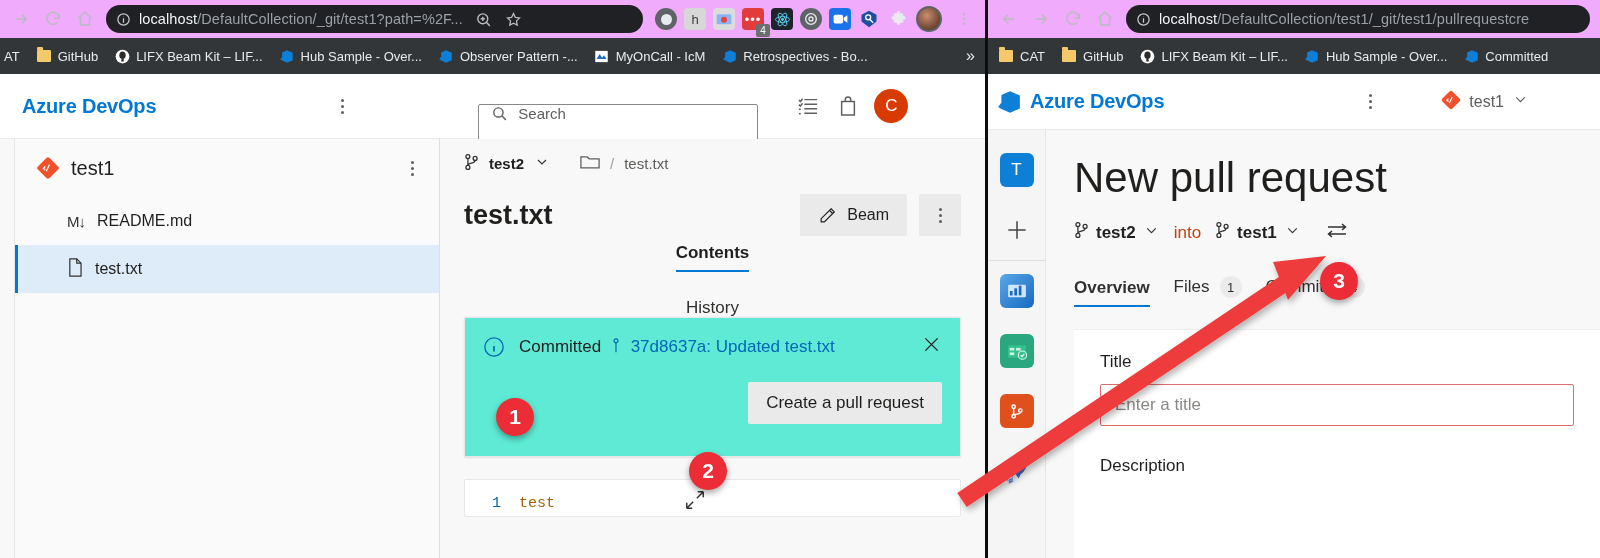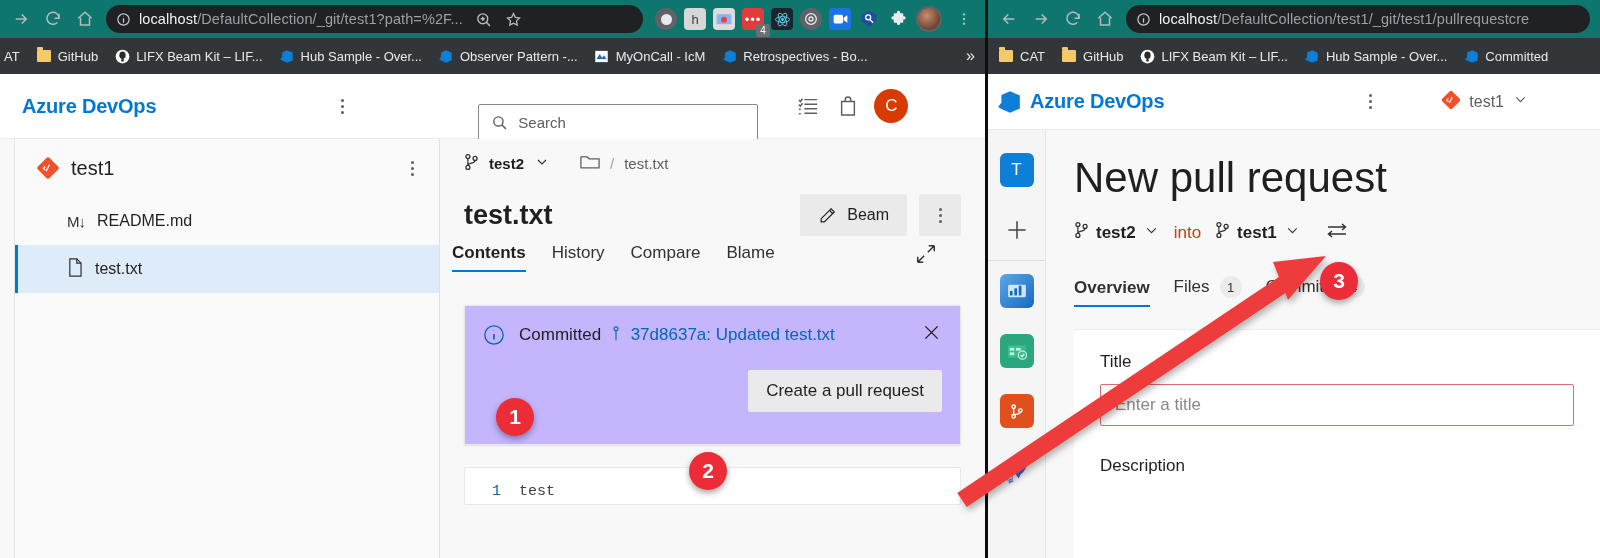--- a/index.html
+++ b/index.html
@@ -8,21 +8,21 @@
     font-family: "Liberation Sans", sans-serif;
     overflow: hidden; background: #fff;
   }
   #root { position: relative; width: 1600px; height: 558px; }
 
   
   .win { position: absolute; top: 0; height: 558px; overflow: hidden; background:#fff; }
   .win-left  { left: 0;    width: 985px; }
   .win-right { left: 985px; width: 615px; border-left: 3px solid #0d0d0d; }
 
-  .chrome { background: #0f766e; width: 100%; }
+  .chrome { background: #f0abfc; width: 100%; }
   .omnibar-row { display: flex; align-items: center; height: 38px; padding: 0 6px; gap: 2px; }
   .nav-btn {
     width: 30px; height: 30px; display: flex; align-items: center; justify-content: center;
     color: #b8bcbf; flex: 0 0 auto;
   }
   .nav-btn svg { display: block; }
   .omnibox {
     flex: 1 1 auto; height: 28px; background: #202124; border-radius: 14px;
     display: flex; align-items: center; padding: 0 10px; gap: 8px; min-width: 0;
     margin: 0 4px;
@@ -62,21 +62,21 @@
   
   .ado-header {
     height: 65px; background: #fff; display: flex; align-items: center;
     border-bottom: 1px solid #edebe9; padding: 0 14px; gap: 0;
   }
   .ado-brand { color: #0078d4; font-weight: bold; font-size: 20px; letter-spacing: -0.2px; }
   .kebab { width: 22px; display: flex; flex-direction: column; align-items: center; gap: 3px; }
   .kebab i { width: 3px; height: 3px; border-radius: 50%; background: #605e5c; display: block; }
   .search-box {
     width: 280px; height: 38px; border: 1px solid #8a8886; border-radius: 2px;
-    display: flex; align-items: center; gap: 10px; padding: 0 12px; background: #fff; margin-top: 33px;
+    display: flex; align-items: flex-start; gap: 10px; padding: 0 12px; background: #fff; margin-top: 33px;
   }
   .search-ph { color: #605e5c; font-size: 15px; }
   .hdr-icon { width: 40px; height: 40px; display: flex; align-items: center; justify-content: center; color: #605e5c; }
   .user-avatar {
     width: 34px; height: 34px; border-radius: 50%; background: #d83b01; color: #fff;
     display: flex; align-items: center; justify-content: center; font-size: 17px;
   }
 
   .ado-body { display: flex; height: calc(558px - 38px - 36px - 65px); }
   .rail-thin { width: 15px; background: #f8f8f8; border-right: 1px solid #e6e6e6; flex:0 0 auto; }
@@ -97,44 +97,44 @@
   .crumb-branch { font-weight: bold; color: #201f1e; font-size: 15px; }
   .crumb-sep { color: #a19f9d; }
   .crumb-file { color: #605e5c; }
   .file-title-row { display:flex; align-items:center; padding: 0 24px; gap: 12px; height: 56px; }
   .file-title { font-size: 27px; font-weight: bold; color: #201f1e; flex: 1 1 auto; }
   .btn-edit {
     display:flex; align-items:center; gap:10px; background:#eaeaea; height: 42px; padding: 0 18px;
     font-size: 16px; color: #201f1e; border-radius: 2px;
   }
   .btn-sq { width: 42px; height: 42px; background: #eaeaea; display:flex; align-items:center; justify-content:center; border-radius:2px;}
-  .tabs { display: flex; align-items: flex-start; gap: 26px; padding: 0 12px; height: 46px; }
+  .tabs { display: flex; align-items: center; gap: 26px; padding: 0 24px; height: 46px; flex-direction: column; }
   .tab { font-size: 17px; color: #323130; padding-bottom: 9px; position: relative; }
   .tab.active { font-weight: bold; color: #201f1e; }
   .tab.active:after { content:''; position:absolute; left:0; right:0; bottom:0; height:2px; background:#0078d4; }
   .tabs-spacer { flex: 1 1 auto; }
 
   .notice {
-    margin: 16px 24px 0 24px; background: #c4b5fd; border: 1px solid #e8e8e8; border-radius: 2px;
+    margin: 28px 24px 0 24px; background: #5eead4; border: 1px solid #e8e8e8; border-radius: 2px;
     box-shadow: 0 .6px 1.8px rgba(0,0,0,.1); padding: 16px 18px; position: relative; min-height: 140px;
   }
   .notice-top { display: flex; gap: 14px; align-items: flex-start; }
   .info-ico { flex: 0 0 auto; margin-top: 2px; }
   .notice-text { font-size: 17px; color: #201f1e; line-height: 1.55; flex: 1 1 auto; }
   .notice-text .lnk { color: #0067b8; }
   .close-x { flex:0 0 auto; color:#201f1e; }
   .pr-btn-row { display: flex; justify-content: flex-end; margin-top: 20px; }
   .btn-pr { background: #eaeaea; height: 42px; padding: 0 18px; display:flex; align-items:center;
             font-size: 17px; color: #201f1e; border-radius: 2px; }
 
   .code-box { margin: 22px 24px 0 24px; background:#fff; border:1px solid #e8e8e8; border-radius:2px;
               padding: 12px 0 0 0; font-family: "Liberation Mono", monospace; font-size: 15px; }
   .code-line { display:flex; gap: 18px; padding: 0 22px; line-height: 1.6; }
   .ln { color: #0067b8; width: 14px; text-align: right; }
-  .lt { color: #404040; }
+  .lt { color: #a16207; }
 
   
   .ado2-header { height: 56px; background:#fff; display:flex; align-items:center;
                  padding: 0 14px 0 0; border-bottom: 1px solid #edebe9; gap: 0; }
   .ado2-logo { width: 42px; display:flex; align-items:center; justify-content:center; }
   .proj-pick { display:flex; align-items:center; gap: 8px; font-size: 16px; color: #605e5c; }
   .ado2-body { display:flex; height: calc(558px - 38px - 36px - 56px); }
   .iconrail { width: 58px; background:#f5f5f5; border-right:1px solid #e6e6e6; flex:0 0 auto;
               display:flex; flex-direction:column; align-items:center; padding-top: 10px; gap: 0;}
   .rail-cell { height: 60px; width: 100%; display:flex; align-items:center; justify-content:center; }

